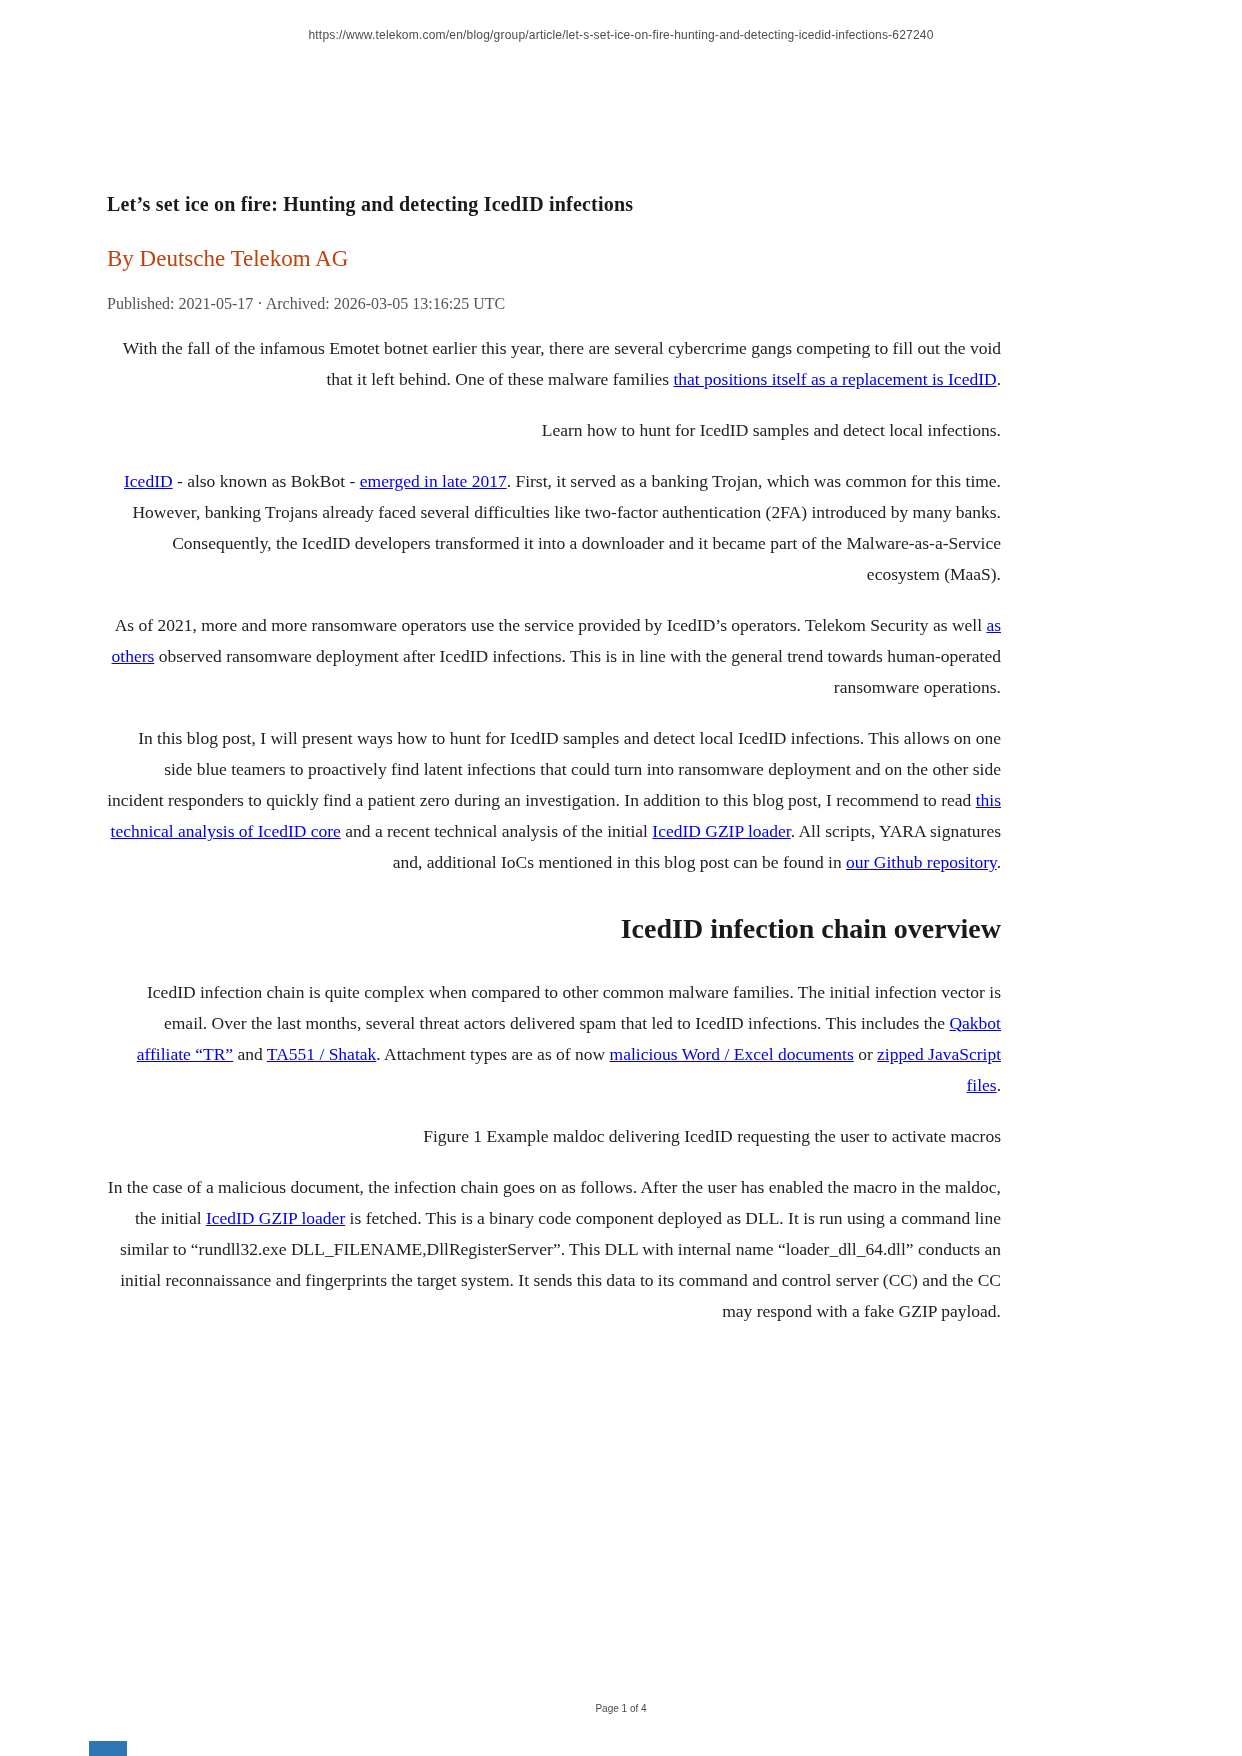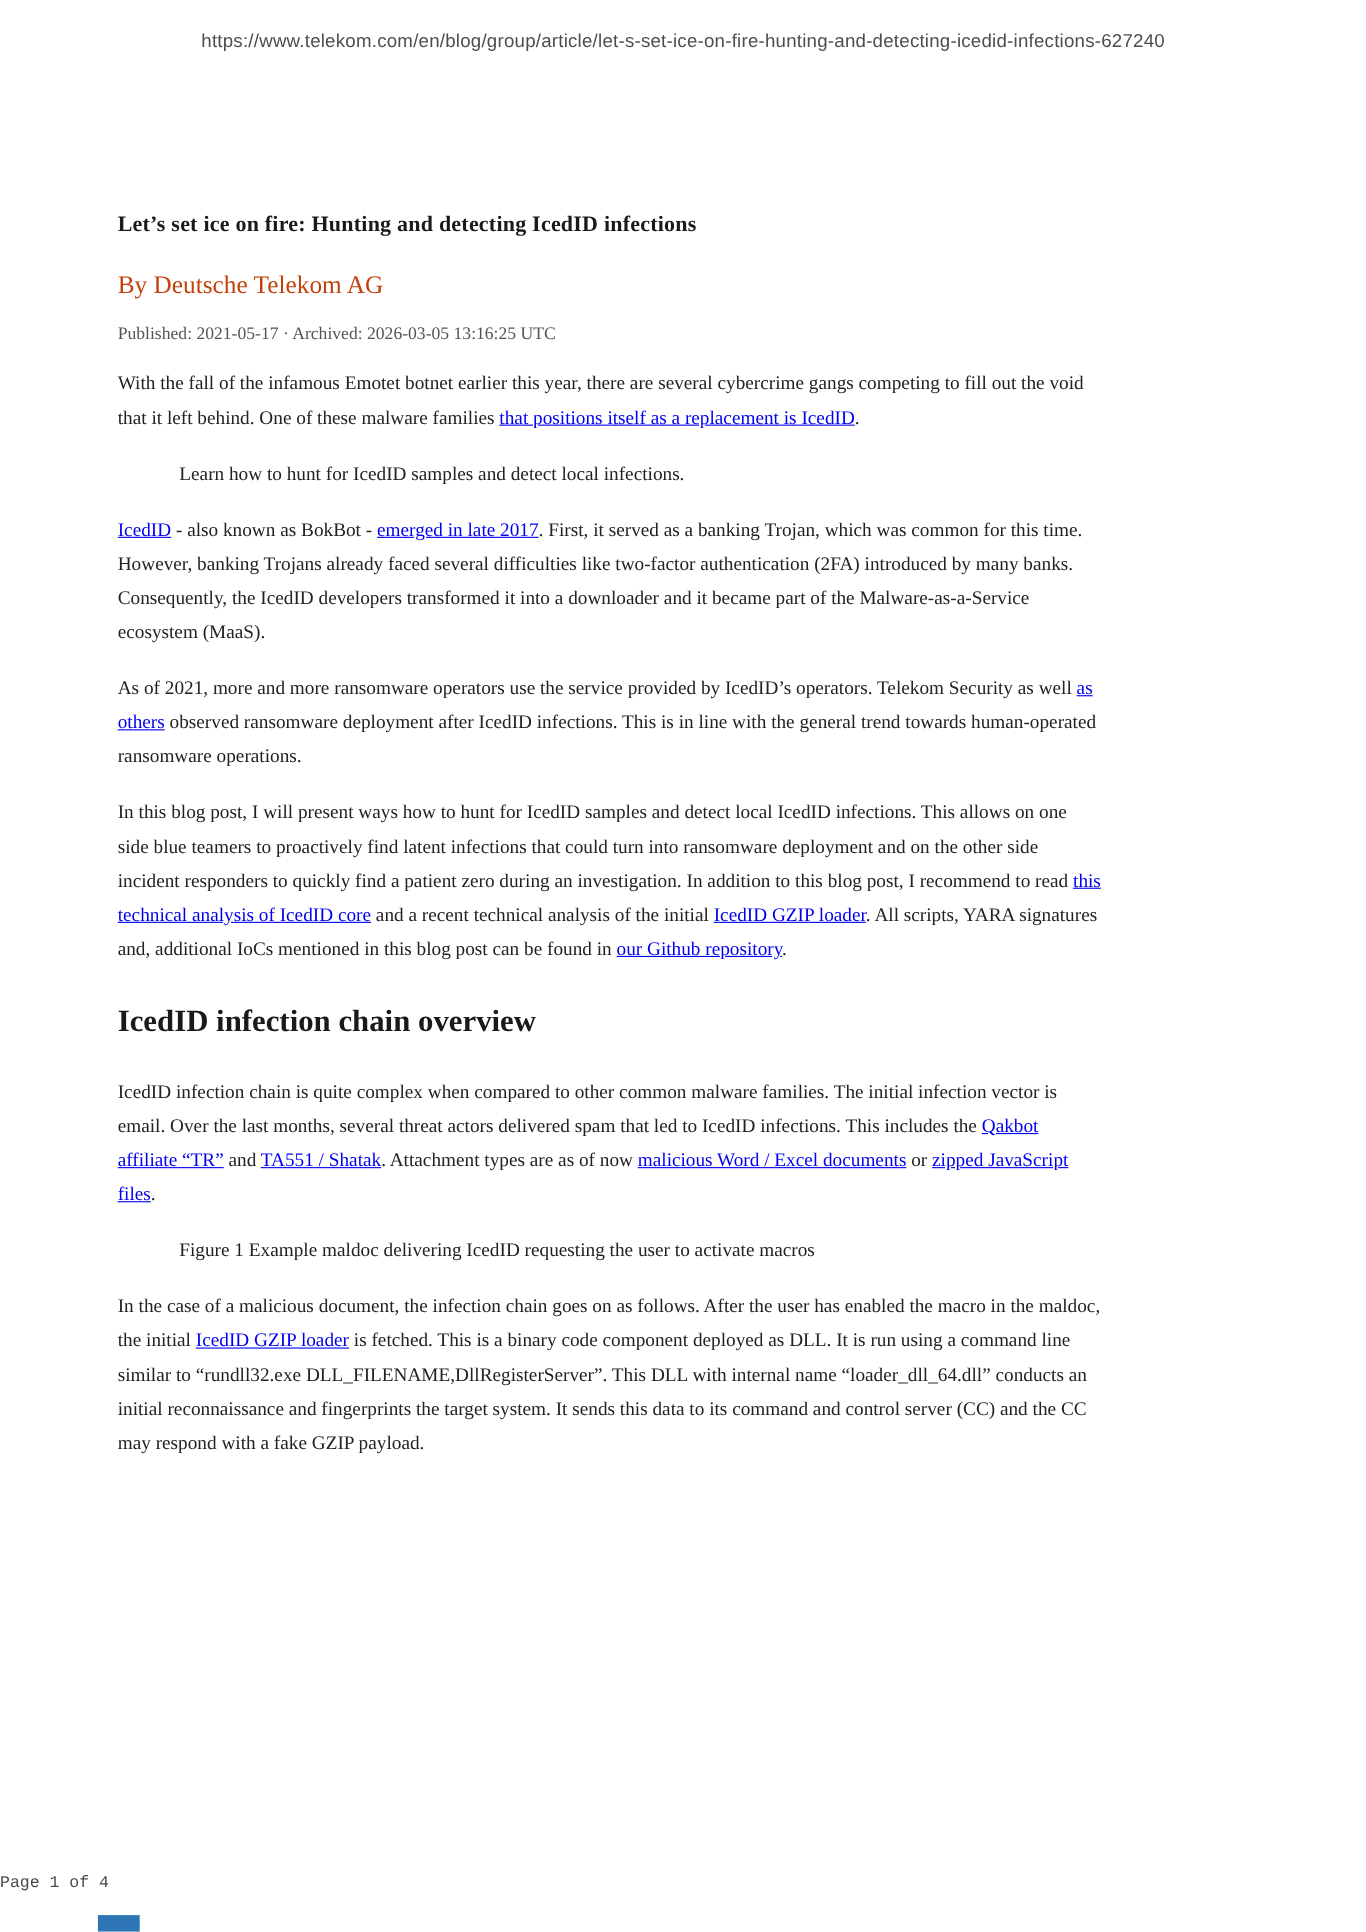--- a/index.html
+++ b/index.html
@@ -13,21 +13,21 @@
   }
   :root { --link-color: #0000EE; }
 
   .url-header {
     position: absolute;
     top: 28px;
     left: 0;
     right: 0;
     text-align: center;
     font-family: "Liberation Sans", sans-serif;
-    font-size: 17px;
+    font-size: 12px;
     color: #4d4d4d;
     letter-spacing: 0.2px;
   }
 
   .content {
     position: absolute;
     left: 107px;
     top: 0;
     width: 894px;
     color: #222222;
@@ -56,20 +56,21 @@
     color: #555555;
   }
 
   .blocks { margin-top: 9px; }
 
   .blk {
     font-size: 17.5px;
     line-height: 31px;
     margin: 20px 0;
     color: #222222;
+    text-align: right;
   }
 
   .blk-quote, .blk-caption { margin-left: 56px; }
 
   .blk-h2 {
     font-size: 28px;
     font-weight: bold;
     color: #1a1a1a;
     line-height: 1.2;
     margin: 34px 0 31px 0;
@@ -78,23 +79,23 @@
   .blk a {
     color: var(--link-color);
     text-decoration: underline;
   }
 
   .footer {
     position: absolute;
     top: 1703px;
     left: 0;
     right: 0;
-    text-align: left;
-    font-family: Liberation Mono, monospace;
-    font-size: 15px;
+    text-align: center;
+    font-family: Liberation Sans, sans-serif;
+    font-size: 10px;
     color: #4a4a4a;
   }
 
   .figure-sliver {
     position: absolute;
     left: 89px;
     top: 1741px;
     width: 38px;
     height: 15px;
     background: #2e75b6;

